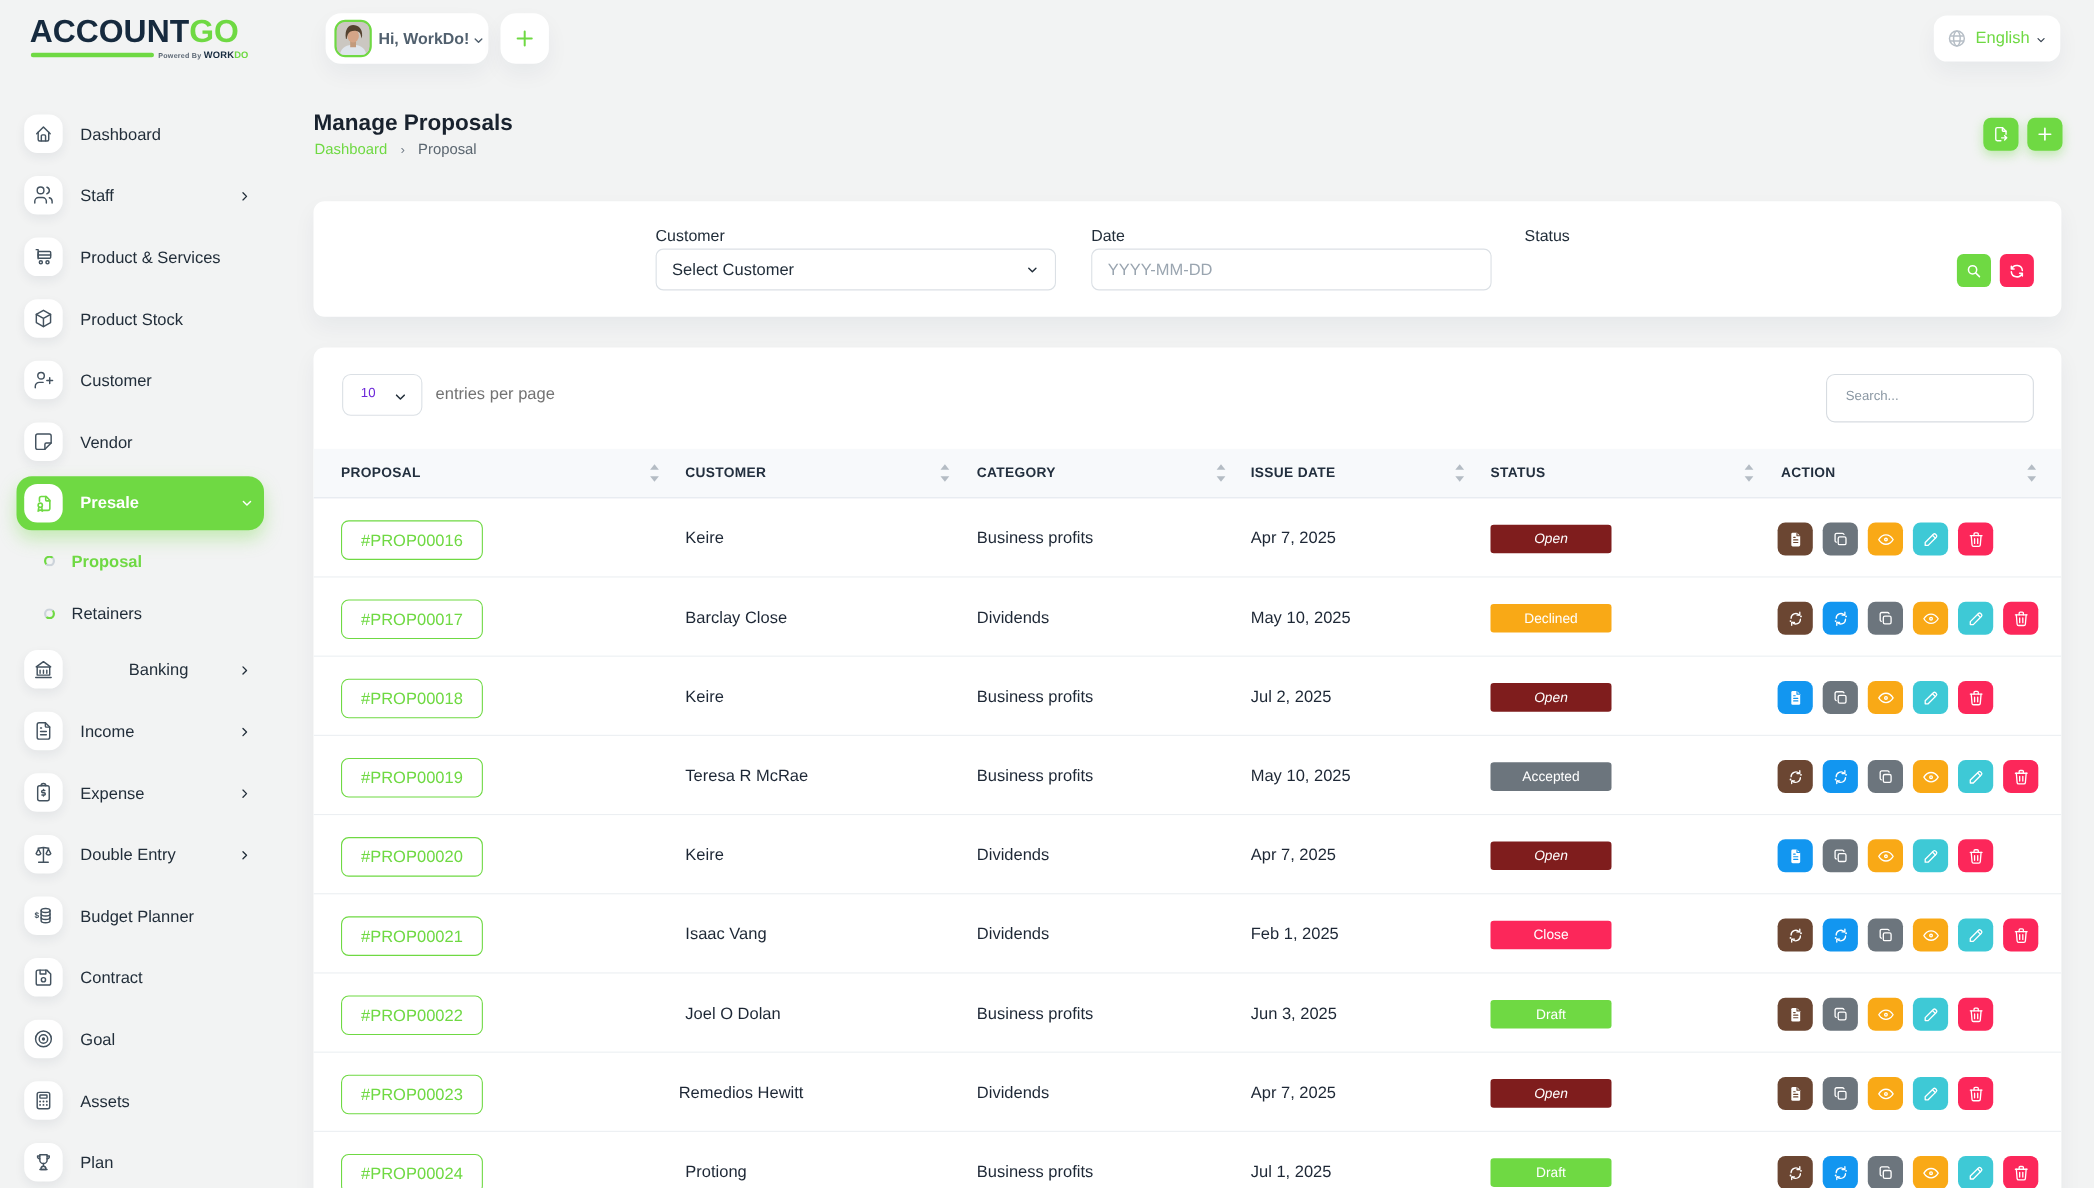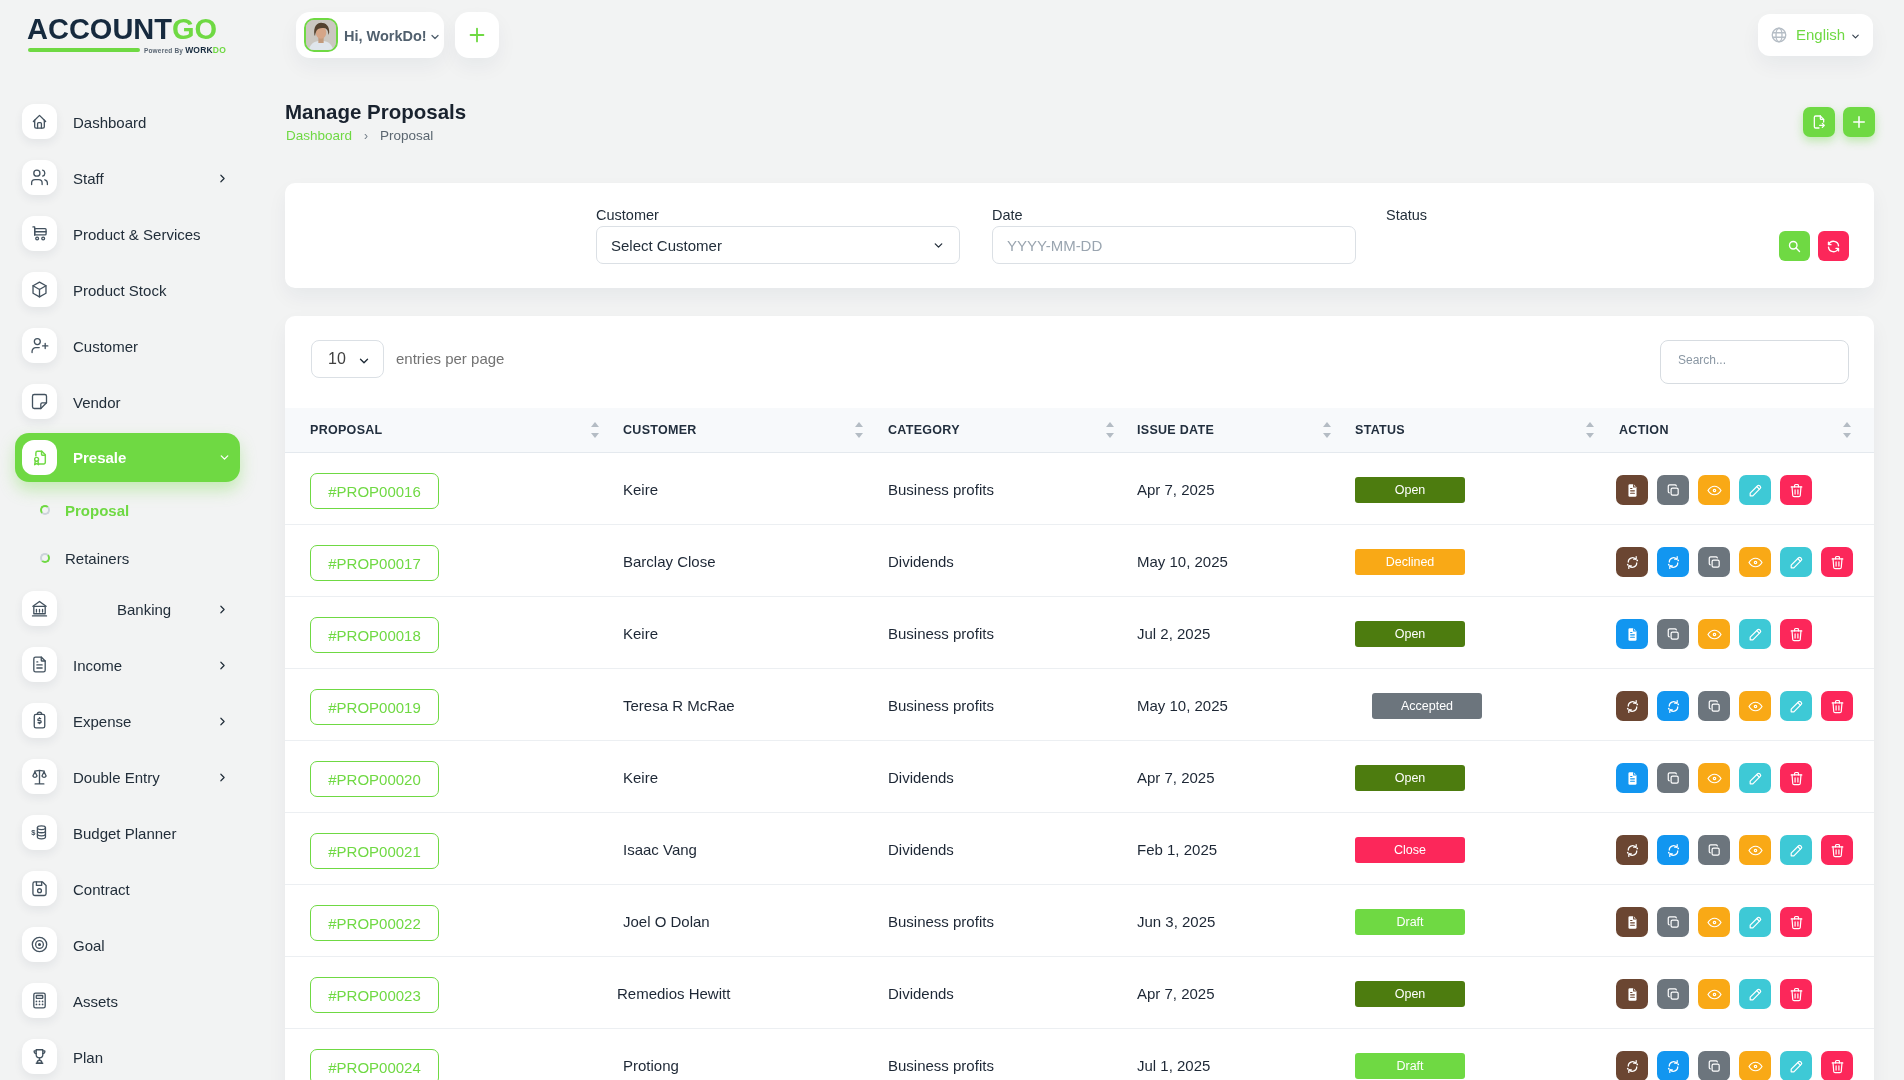--- a/index.html
+++ b/index.html
@@ -62,42 +62,42 @@
   .f-label { position:absolute; top:24px; font-size:14.5px; font-weight:500; color:#222e3a; }
   .f-input { position:absolute; top:43px; height:38px; border:1px solid #dbe0e5; border-radius:7px; background:#fff;
              font-size:15px; color:#222e3a; display:flex; align-items:center; padding:0 14px; }
   .f-input .ph { color:#9aa5b0; }
   .f-chev { position:absolute; right:14px; color:#222e3a; }
   .f-btn { position:absolute; top:48px; width:31px; height:30px; border-radius:6px; display:flex; align-items:center; justify-content:center; color:#fff; }
 
   
   .table-card { left:285px; top:316px; width:1589px; height:800px; border-radius:10px 10px 0 0; overflow:hidden; }
   .len-box { position:absolute; left:26px; top:24px; width:73px; height:38px; border:1px solid #dbe0e5; border-radius:8px; }
-  .len-box span { position:absolute; left:16px; top:9px; font-size:16px; color:#404040; }
+  .len-box span { position:absolute; left:16px; top:9px; font-size:12px; color:#6d28d9; }
   .len-box .f-chev { top:13px; right:12px; }
   .len-txt { position:absolute; left:111px; top:34px; font-size:15px; color:#737373; }
   .search-box { position:absolute; left:1375px; top:24px; width:189px; height:44px; border:1px solid #d7dce1; border-radius:8px; }
   .search-box span { position:absolute; left:17px; top:12px; font-size:12px; color:#8a97a3; }
 
   .thead { position:absolute; left:0; top:92px; width:1589px; height:45px; background:#f7f9fb; border-bottom:1px solid #e4e9ee; }
   .th { position:absolute; top:15px; font-size:12.5px; font-weight:bold; color:#222f3e; letter-spacing:.3px; }
   .sort { position:absolute; top:14px; width:8px; height:16px; }
   .sort:before, .sort:after { content:""; position:absolute; left:0; border-left:4px solid transparent; border-right:4px solid transparent; }
   .sort:before { top:0; border-bottom:5px solid #b4bcc4; }
   .sort:after { bottom:0; border-top:5px solid #b4bcc4; }
 
   .row { position:absolute; left:0; width:1589px; height:72px; border-bottom:1px solid #eceff2; }
   .prop-badge { position:absolute; left:25px; top:20px; width:129px; height:36px; border:1px solid #6fd943; border-radius:7px;
                 color:#6fd943; font-size:15px; display:flex; align-items:center; justify-content:center; }
   .cell { position:absolute; top:28px; font-size:15px; color:#1d2735; }
   .status { position:absolute; left:1070px; top:24px; width:110px; height:26px; border-radius:3px; color:#fff; font-size:12.5px;
             display:flex; align-items:center; justify-content:center; }
-  .st-open { background:#4d7c0f; }
+  .st-open { background:#7f1d1d;font-style:italic; }
   .st-declined { background:#f9a916; }
-  .st-accepted { background:#6c757d;margin-left:17px; }
+  .st-accepted { background:#6c757d; }
   .st-close { background:#fc275a; }
   .st-draft { background:#6fd943; }
   .actions { position:absolute; left:1331px; top:22px; display:flex; gap:9px; }
   .abtn { width:32px; height:30px; border-radius:7px; display:flex; align-items:center; justify-content:center; color:#fff; }
   .b-brown { background:#6b4632; }
   .b-gray { background:#6c757d; }
   .b-orange { background:#f9a916; }
   .b-cyan { background:#3ec9d6; }
   .b-pink { background:#fc275a; }
   .b-blue { background:#1296f0; }

